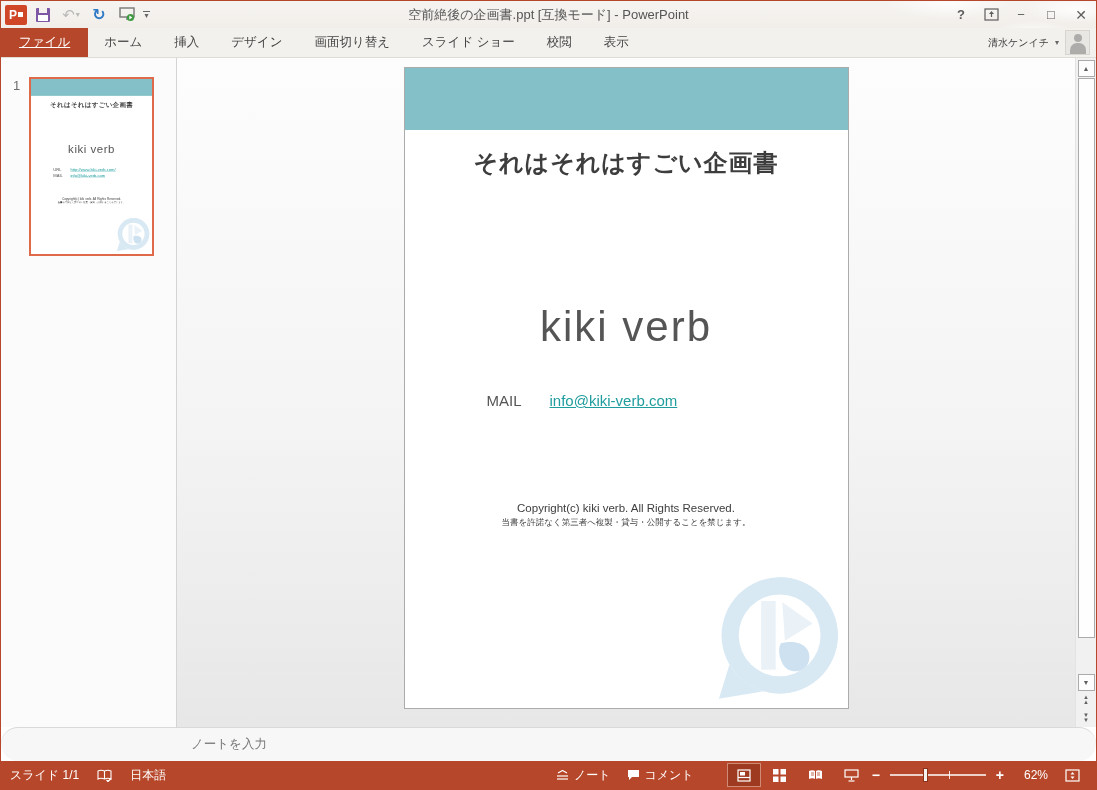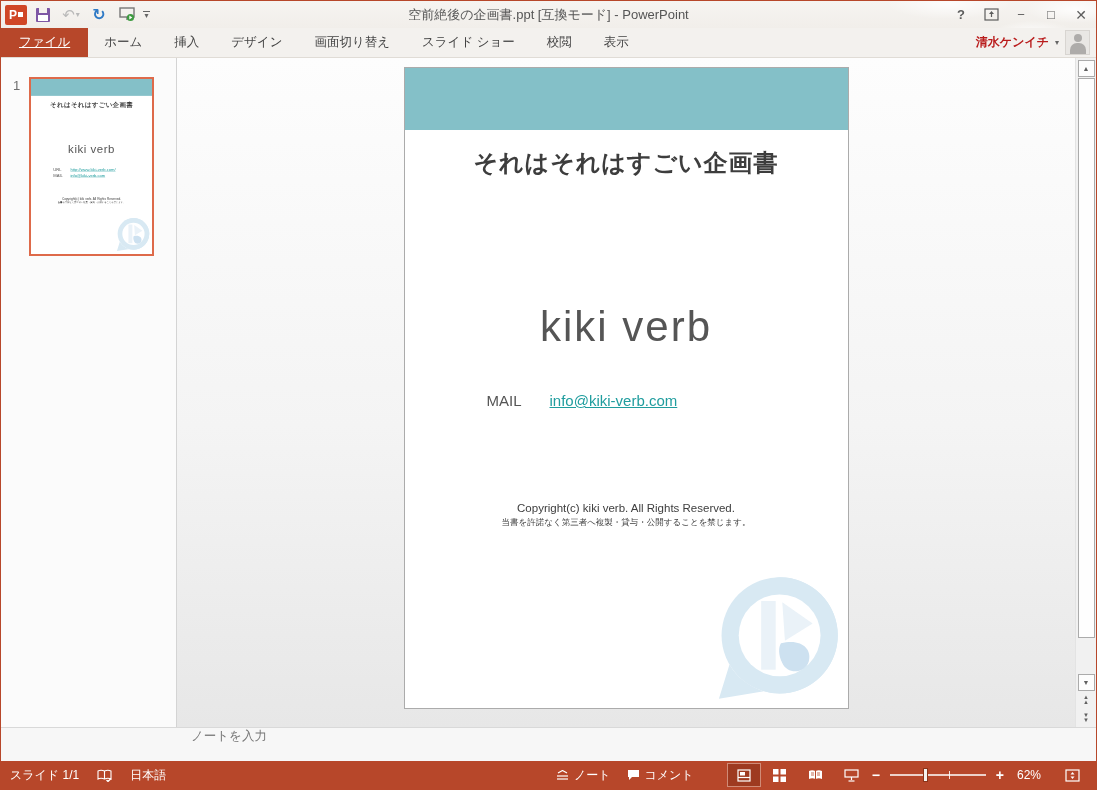--- a/index.html
+++ b/index.html
@@ -30,21 +30,21 @@
   .title { position:absolute; left:0; right:0; text-align:center; font-size:13px; color:#555; z-index:0; }
   .tb-right { margin-left:auto; display:flex; align-items:center; z-index:1; }
   .tb-btn { width:30px; height:24px; display:flex; align-items:center; justify-content:center; color:#5d5d5d; font-size:13px; }
   .tb-btn.close { font-size:14px; }
 
   
   .tabrow { height:30px; background:#f3f1ee; display:flex; align-items:stretch; border-bottom:1px solid #e0dcd6; flex:0 0 30px; position:relative; }
   .tab { padding:0 16px; display:flex; align-items:center; font-size:12.5px; color:#444; cursor:default; }
   .tab.active { background:#B7472A; color:#fff; padding:0 18px;text-decoration:underline; }
   .account { margin-left:auto; display:flex; align-items:center; gap:6px; padding-right:6px; }
-  .account .uname { color:#b91c1c; font-size:12px;font-weight:bold; }
+  .account .uname { color:#404040; font-size:10px; }
   .account .caret { font-size:8px; color:#666; }
   .avatar { width:25px; height:25px; background:#e9e7e4; position:relative; overflow:hidden; border:1px solid #d8d5d1; }
   .avatar::before { content:""; position:absolute; top:3px; left:7.5px; width:8px; height:8px; border-radius:50%; background:#aeacaa; }
   .avatar::after { content:""; position:absolute; top:12px; left:3.5px; width:16px; height:12px; border-radius:7px 7px 0 0; background:#aeacaa; }
 
   
   .main { flex:1 1 auto; display:flex; min-height:0; }
   .thumbpanel { width:176px; background:#fbfbfb; border-right:1px solid #d4d4d4; position:relative; }
   .thumb-num { position:absolute; left:12px; top:20px; font-size:13px; color:#6e6e6e; }
   .thumb-box { position:absolute; left:28px; top:19px; border:2px solid #DE6A4A; background:#fff; width:125px; height:179px; overflow:hidden; }
@@ -66,33 +66,33 @@
   .s-logo { position:absolute; right:5px; bottom:4px; width:132px; height:132px; }
 
   
   .vscroll { width:21px; background:#f1f1f1; display:flex; flex-direction:column; align-items:center; border-left:1px solid #e3e3e3; }
   .sc-btn { width:17px; height:17px; margin-top:2px; background:#fdfdfd; border:1px solid #ababab; color:#606060; font-size:7px; display:flex; align-items:center; justify-content:center; }
   .sc-thumb { width:17px; flex:0 0 560px; margin-top:1px; background:#fefefe; border:1px solid #ababab; }
   .sc-space { flex:1 1 auto; }
   .dblarrow { width:17px; display:flex; flex-direction:column; align-items:center; color:#606060; font-size:6px; line-height:5px; margin:4px 0; }
 
   
-  .notes { height:34px; flex:0 0 34px; background:#f7f7f7; border-top:1px solid #d9d9d9; display:flex; padding-left:190px; color:#777; font-size:12.5px; }
+  .notes { height:34px; flex:0 0 34px; background:#f7f7f7; border-top:1px solid #d9d9d9; display:flex; align-items:center; padding-left:190px; color:#777; font-size:12.5px;border-radius:17px; }
 
   
   .statusbar { height:28px; flex:0 0 28px; background:#B7472A; color:#fff; display:flex; align-items:center; font-size:12px; }
   .sb-left { display:flex; align-items:center; gap:18px; padding-left:9px; }
   .sb-right { margin-left:auto; display:flex; align-items:center; padding-right:6px; }
   .sb-item { display:flex; align-items:center; gap:5px; padding:0 8px; height:32px; }
   .viewbtn { width:34px; height:24px; display:flex; align-items:center; justify-content:center; margin:0 1px; }
   .viewbtn.active { background:#9e3a20; border:1px solid #d08b77; }
   .zoomslider { width:96px; height:2px; background:rgba(255,255,255,.75); position:relative; margin:0 8px; }
   .zoomslider .tick { position:absolute; left:62%; top:-3px; width:1px; height:8px; background:rgba(255,255,255,.85); }
   .zoomslider .handle { position:absolute; left:35%; top:-6px; width:5px; height:14px; background:#f5f2ef; border:1px solid #8b3419; }
-  .zoompct { width:38px; text-align:center; margin:0 6px 0 4px; }
+  .zoompct { width:38px; text-align:right; margin:0 6px 0 4px; }
   .sb-sign { font-size:14px; font-weight:bold; padding:0 2px; }
 </style>
 </head>
 <body>
 
 <div class="window">
 
   <div class="titlebar">
     <div class="qat">
       <div class="appicon">

